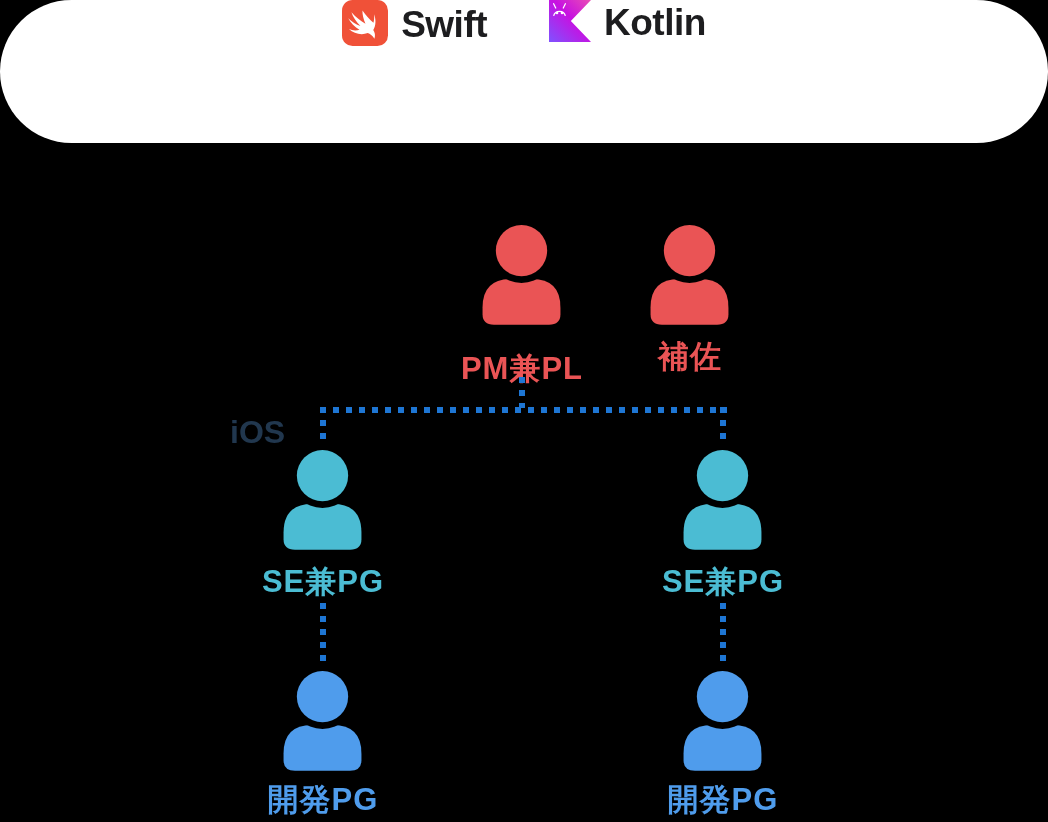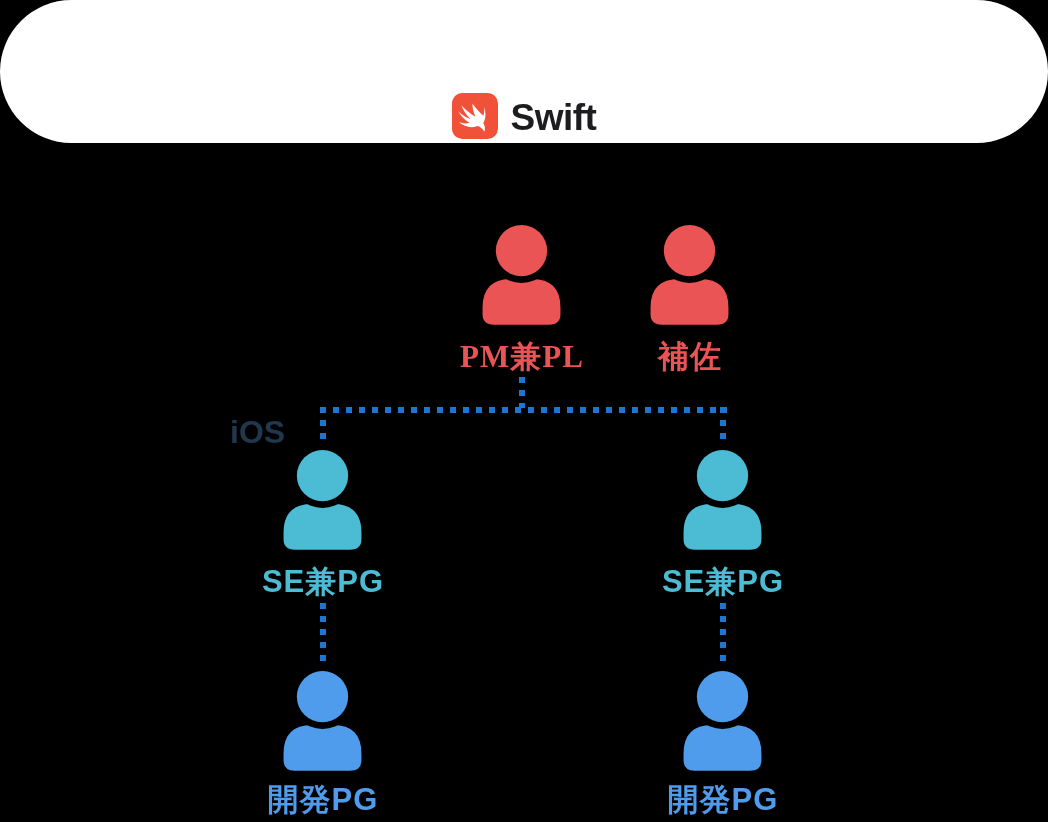--- a/index.html
+++ b/index.html
@@ -17,21 +17,21 @@
     height: 822px;
   }
   
   .banner {
     position: absolute;
     left: 0; top: 0;
     width: 1048px; height: 143px;
     background: var(--banner-bg, #fff);
     border-radius: 72px;
     display: flex;
-    align-items: flex-end;
+    align-items: flex-start;
     justify-content: center;
     gap: 62px;
   }
   .brand {
     display: flex;
     align-items: center;
     gap: 13px;
   }
   .brand-label {
     font-size: 37px;
@@ -98,37 +98,57 @@
             C 21.5 47 31 53.5 40 56.5
             C 31 47.5 23.5 36 20.5 26.5
             C 29.5 36.5 41 46 51 51.5
             C 46.5 41.5 44 31.5 44.5 23
             C 51.5 33.5 60.5 43.5 68.3 49.5
             C 70 43.5 70.4 37 70 31 Z"></path>
         </svg>
       </span>
       <span class="brand-label">Swift</span>
     </div>
+    <div class="brand">
+      <span>
+        <svg width="42" height="42" viewBox="0 0 100 100">
+          <defs>
+            <linearGradient id="kgrad" x1="0%" y1="100%" x2="100%" y2="0%">
+              <stop offset="0%" stop-color="#7F52FF"></stop>
+              <stop offset="55%" stop-color="#C711E1"></stop>
+              <stop offset="100%" stop-color="#E94DB5"></stop>
+            </linearGradient>
+          </defs>
+          <polygon points="0,0 100,0 52,50 100,100 0,100" fill="url(#kgrad)"></polygon>
+          <path d="M11 38 A 14.5 14.5 0 0 1 39 38" fill="none" stroke="#ffffff" stroke-width="3"></path>
+          <line x1="16" y1="19" x2="11" y2="9" stroke="#ffffff" stroke-width="3" stroke-linecap="round"></line>
+          <line x1="34" y1="19" x2="39" y2="9" stroke="#ffffff" stroke-width="3" stroke-linecap="round"></line>
+          <circle cx="19" cy="31" r="3.2" fill="#ffffff"></circle>
+          <circle cx="31" cy="31" r="3.2" fill="#ffffff"></circle>
+        </svg>
+      </span>
+      <span class="brand-label">Kotlin</span>
+    </div>
   </div>
 
   <div class="person person-manager" style="left:474px; top:224px;">
     <svg viewBox="0 0 100 106">
       <path fill="currentColor" d="M21 106 H79 Q91 106 91 95 V88 Q91 58 61 58 H39 Q9 58 9 88 V95 Q9 106 21 106 Z"></path>
       <circle cx="50" cy="28" r="34" fill="#000000"></circle>
       <circle cx="50" cy="28" r="27" fill="currentColor"></circle>
     </svg>
   </div>
   <div class="person person-manager" style="left:642px; top:224px;">
     <svg viewBox="0 0 100 106">
       <path fill="currentColor" d="M21 106 H79 Q91 106 91 95 V88 Q91 58 61 58 H39 Q9 58 9 88 V95 Q9 106 21 106 Z"></path>
       <circle cx="50" cy="28" r="34" fill="#000000"></circle>
       <circle cx="50" cy="28" r="27" fill="currentColor"></circle>
     </svg>
   </div>
-  <div class="role-label role-manager" style="left:522px; top:336px;font-family:Liberation Serif, serif;">PM兼PL</div>
+  <div class="role-label role-manager" style="left:522px; top:348px;">PM兼PL</div>
   <div class="role-label role-manager" style="left:690px; top:336px;">補佐</div>
 
   <div class="dot-v" style="left:519px; top:377px; height:31px;"></div>
   <div class="dot-h" style="left:320px; top:407px; width:407px;"></div>
   <div class="dot-v" style="left:320px; top:407px; height:35px;"></div>
   <div class="dot-v" style="left:720px; top:407px; height:35px;"></div>
 
   <div class="platform-label" style="left:230px; top:398px;margin-top:16px;">iOS</div>
 
   <div class="person person-engineer" style="left:275px; top:449px;">

